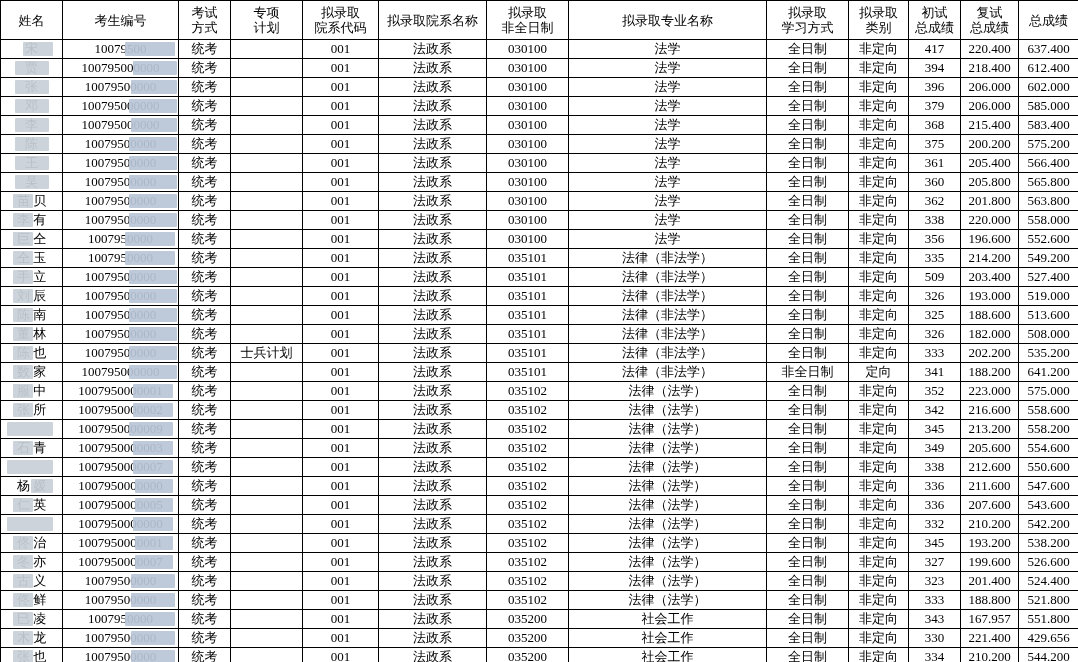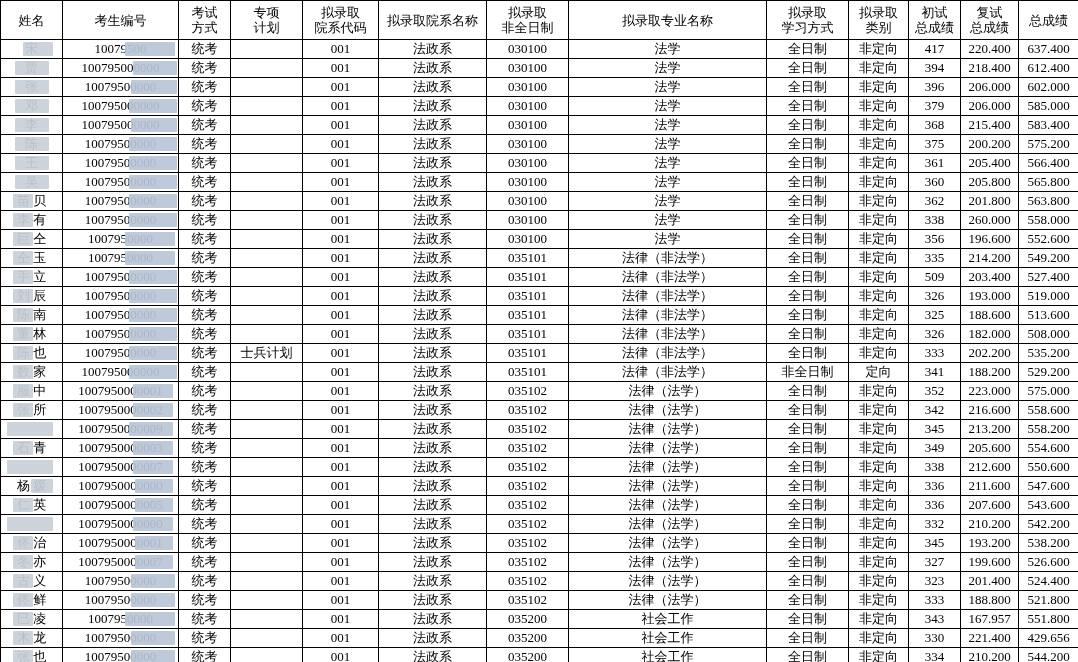--- a/index.html
+++ b/index.html
@@ -292,21 +292,21 @@
         <td class="num-cell"><span>10079500000</span><span class="redact blue" style="left: 66px; width: 48px;"></span></td>
         <td>统考</td>
         <td></td>
         <td>001</td>
         <td>法政系</td>
         <td>030100</td>
         <td>法学</td>
         <td>全日制</td>
         <td>非定向</td>
         <td class="score">338</td>
-        <td class="score">260.000</td>
+        <td class="score">220.000</td>
         <td class="score">558.000</td>
       </tr>
       <tr>
         <td class="name-cell"><span>巨  仝</span><span class="redact" style="left: 12px; width: 20px;"></span></td>
         <td class="num-cell"><span>1007950000</span><span class="redact blue" style="left: 62px; width: 50px;"></span></td>
         <td>统考</td>
         <td></td>
         <td>001</td>
         <td>法政系</td>
         <td>030100</td>
@@ -413,21 +413,21 @@
         <td>统考</td>
         <td></td>
         <td>001</td>
         <td>法政系</td>
         <td>035101</td>
         <td>法律（非法学）</td>
         <td>非全日制</td>
         <td>定向</td>
         <td class="score">341</td>
         <td class="score">188.200</td>
-        <td class="score">529.200</td>
+        <td class="score">641.200</td>
       </tr>
       <tr>
         <td class="name-cell"><span>服  中</span><span class="redact" style="left: 12px; width: 20px;"></span></td>
         <td class="num-cell"><span>1007950000001</span><span class="redact blue" style="left: 70px; width: 40px;"></span></td>
         <td>统考</td>
         <td></td>
         <td>001</td>
         <td>法政系</td>
         <td>035102</td>
         <td>法律（法学）</td>

